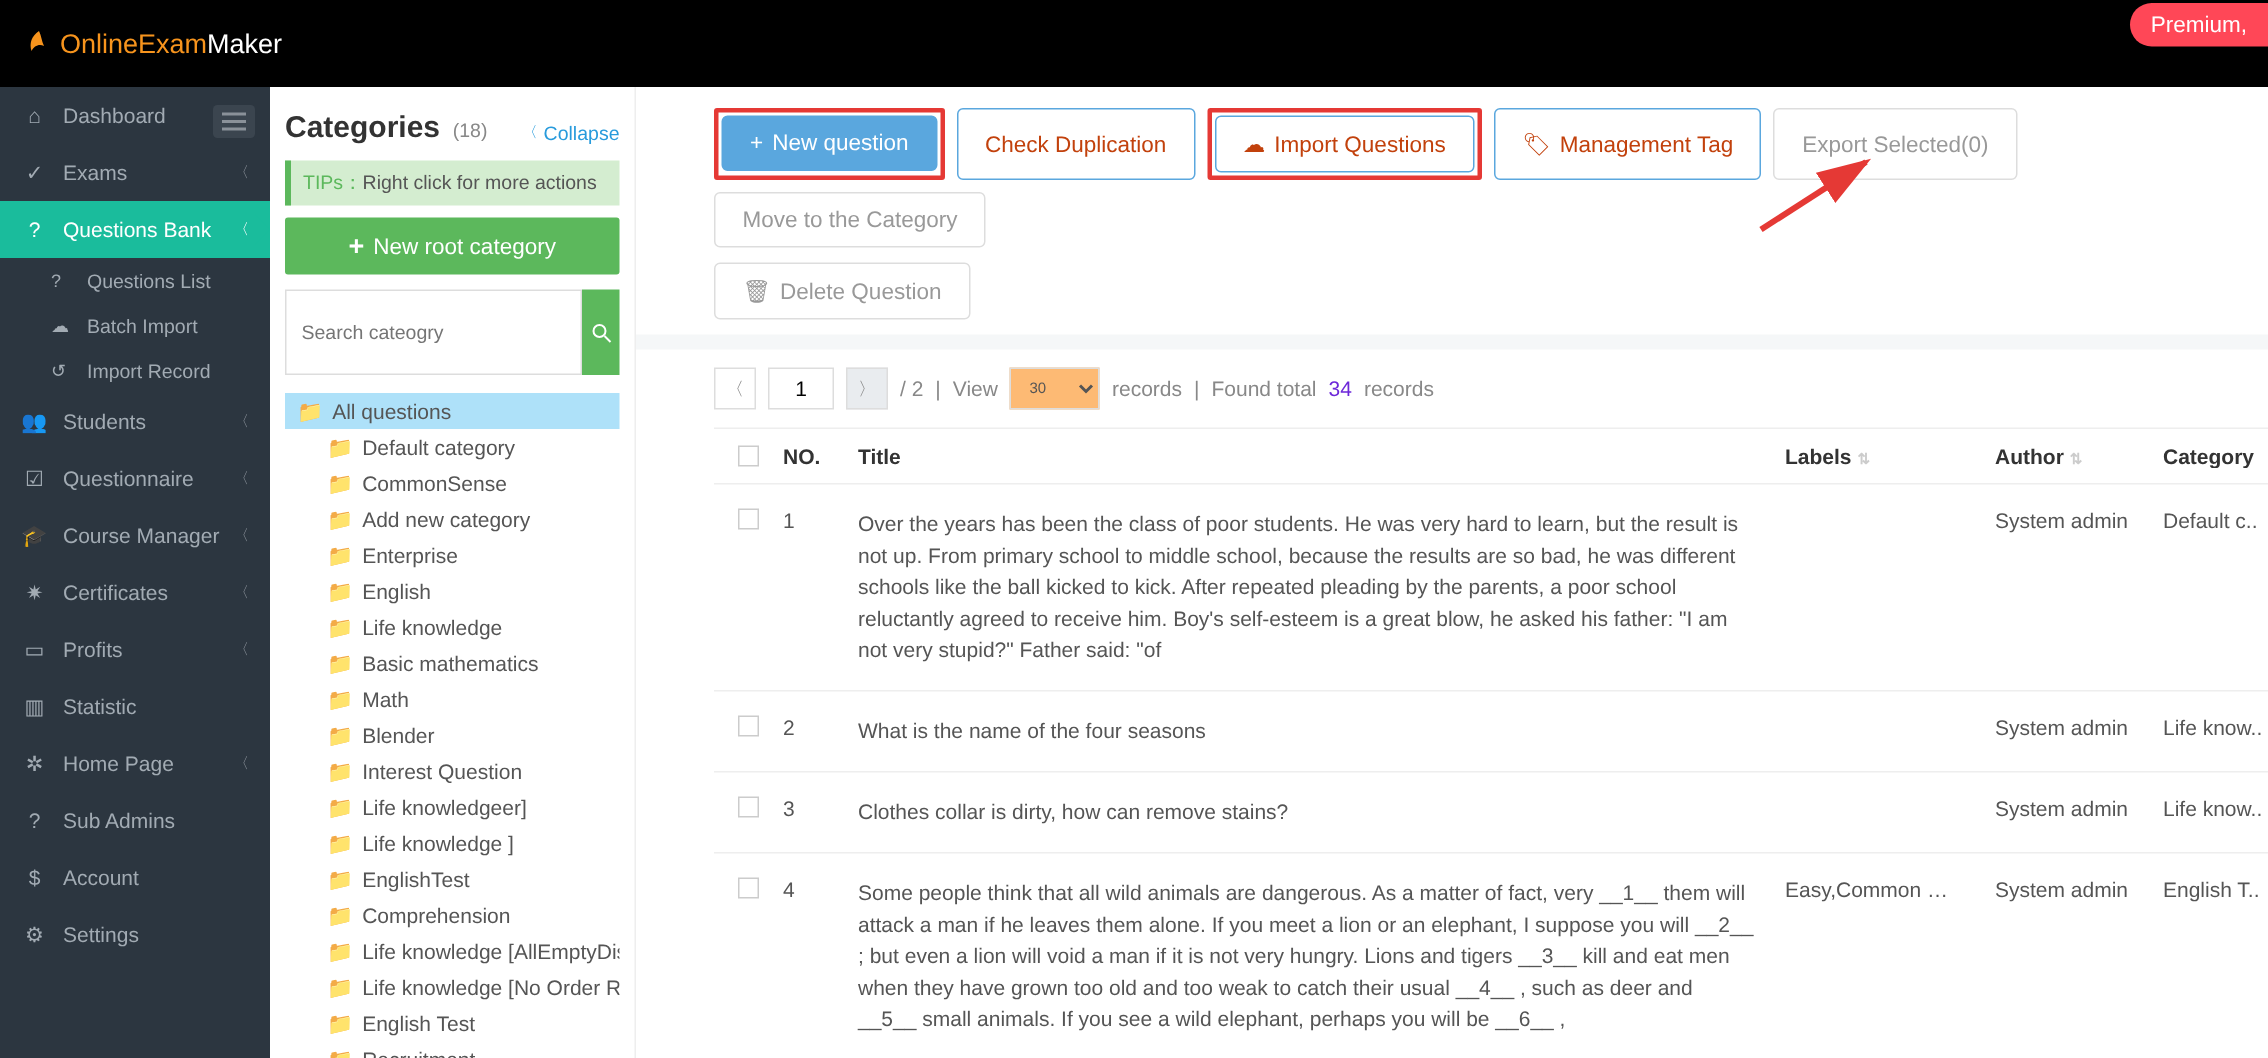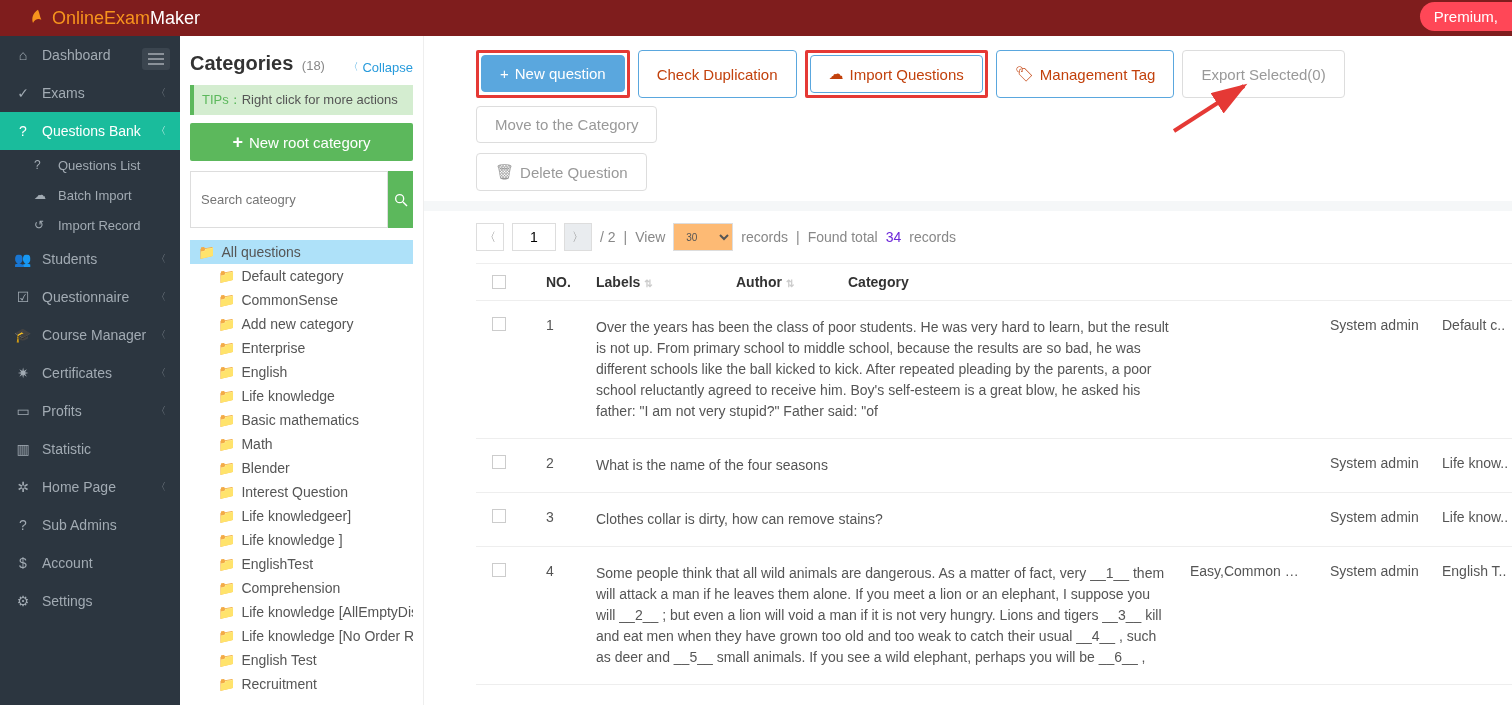--- a/index.html
+++ b/index.html
@@ -1,17 +1,17 @@
 <!DOCTYPE html>
 <html><head>
 <meta charset="utf-8">
 <style>
 * { margin: 0; padding: 0; box-sizing: border-box; font-family: Arial, sans-serif; }
 body { background: #fff; overflow-x: hidden; width: 1512px; }
-.topbar { background: #7f1d1d; height: 36px; display: flex; align-items: center; padding-left: 28px; position: relative; }
+.topbar { background: #000000; height: 58px; display: flex; align-items: center; padding-left: 16px; position: relative; }
 .logo { display: flex; align-items: center; }
 .logo-icon { width: 20px; height: 20px; margin-right: 4px; }
 .logo-text1 { color: #f7941d; font-size: 18px; font-weight: 500; }
 .logo-text2 { color: #fff; font-size: 18px; font-weight: 500; }
 .premium-btn { position: absolute; right: 0; top: 2px; background: #ff4757; color: #fff; padding: 6px 14px; border-radius: 16px 0 0 16px; font-size: 15px; cursor: pointer; }
 
 .layout { display: flex; }
 
 .sidebar { width: 180px; background: #2c3640; min-height: calc(705px - 46px); flex-shrink: 0; position: relative; }
 .sidebar-toggle { position: absolute; right: 10px; top: 12px; background: #3b454f; width: 28px; height: 22px; display: flex; align-items: center; justify-content: center; border-radius: 3px; cursor: pointer; }
@@ -67,21 +67,21 @@
 .pager-row { display: flex; align-items: center; gap: 8px; padding: 12px 0 12px 52px; color: #888; font-size: 14px; }
 .pg-btn { width: 28px; height: 28px; border: 1px solid #ddd; background: #fff; display: flex; align-items: center; justify-content: center; cursor: pointer; font-size: 12px; color: #888; }
 .pg-btn.dark { background: #e9ecef; }
 .pg-input { width: 44px; height: 28px; border: 1px solid #ddd; text-align: center; font-size: 14px; }
 .pg-select { height: 28px; border: 1px solid #ddd; padding: 0 18px 0 8px; font-size: 10px; color: #555; background: #fdba74; }
 .found-num { color: #6d28d9; }
 
 .table-wrap { margin-left: 52px; border-top: 1px solid #eee; }
 .thead { display: flex; align-items: center; padding: 10px 0; border-bottom: 1px solid #eee; font-size: 14px; font-weight: bold; color: #333; }
 .col-check { width: 46px; display: flex; justify-content: center; }
-.col-no { width: 50px; margin-left: 24px; }
+.col-no { width: 50px; }
 .col-title { flex: 1; padding-right: 20px; }
 .col-labels { width: 140px; }
 .col-author { width: 112px; }
 .col-category { width: 70px; overflow: hidden; white-space: nowrap; }
 .sort-ic { color: #ccc; font-size: 10px; margin-left: 4px; }
 
 .trow { display: flex; padding: 16px 0; border-bottom: 1px solid #eee; font-size: 14px; color: #555; }
 .trow .col-title { line-height: 1.5; word-break: break-word; }
 .trow .col-labels, .trow .col-author, .trow .col-category { white-space: nowrap; overflow: hidden; text-overflow: ellipsis; }
 .chk { width: 14px; height: 14px; border: 1px solid #ccc; display: inline-block; cursor: pointer; }
@@ -360,20 +360,21 @@
       <span class="found-num">34</span>
       <span>records</span>
     </div>
 
     <div class="table-wrap">
       <div class="thead">
         <div class="col-check">
             <span class="chk"></span>
           </div>
         <div class="col-no">NO.</div>
+        <div class="col-title">Title</div>
         <div class="col-labels"><span>Labels</span><span class="sort-ic">⇅</span></div>
         <div class="col-author"><span>Author</span><span class="sort-ic">⇅</span></div>
         <div class="col-category">Category</div>
       </div>
 
       <div class="trow">
         <div class="col-check">
             <span class="chk"></span>
           </div>
         <div class="col-no">1</div>

